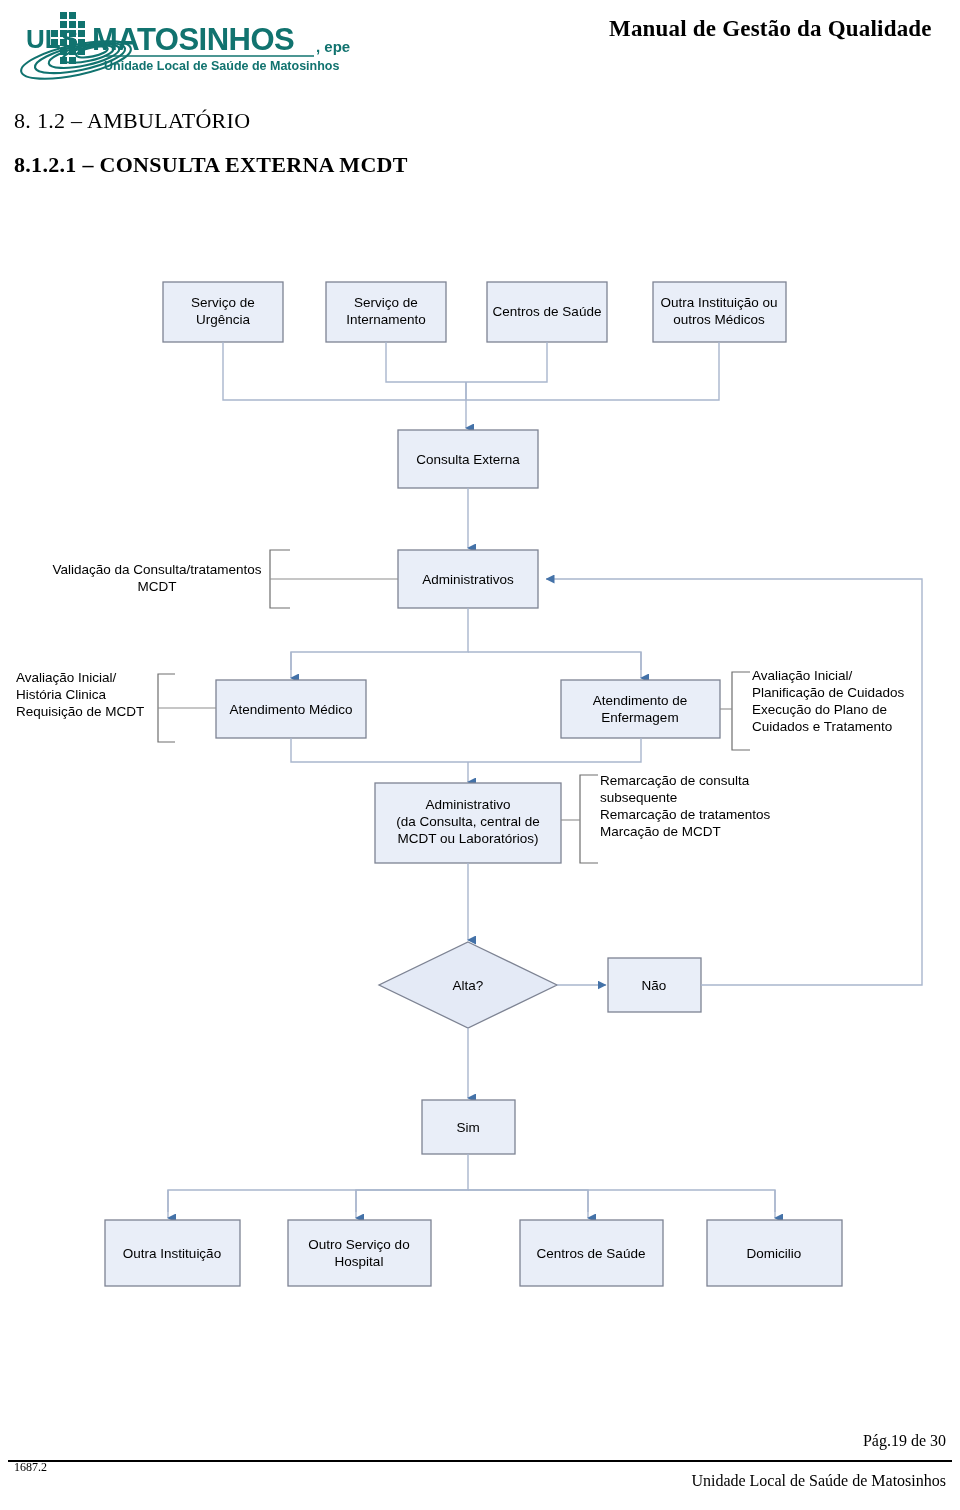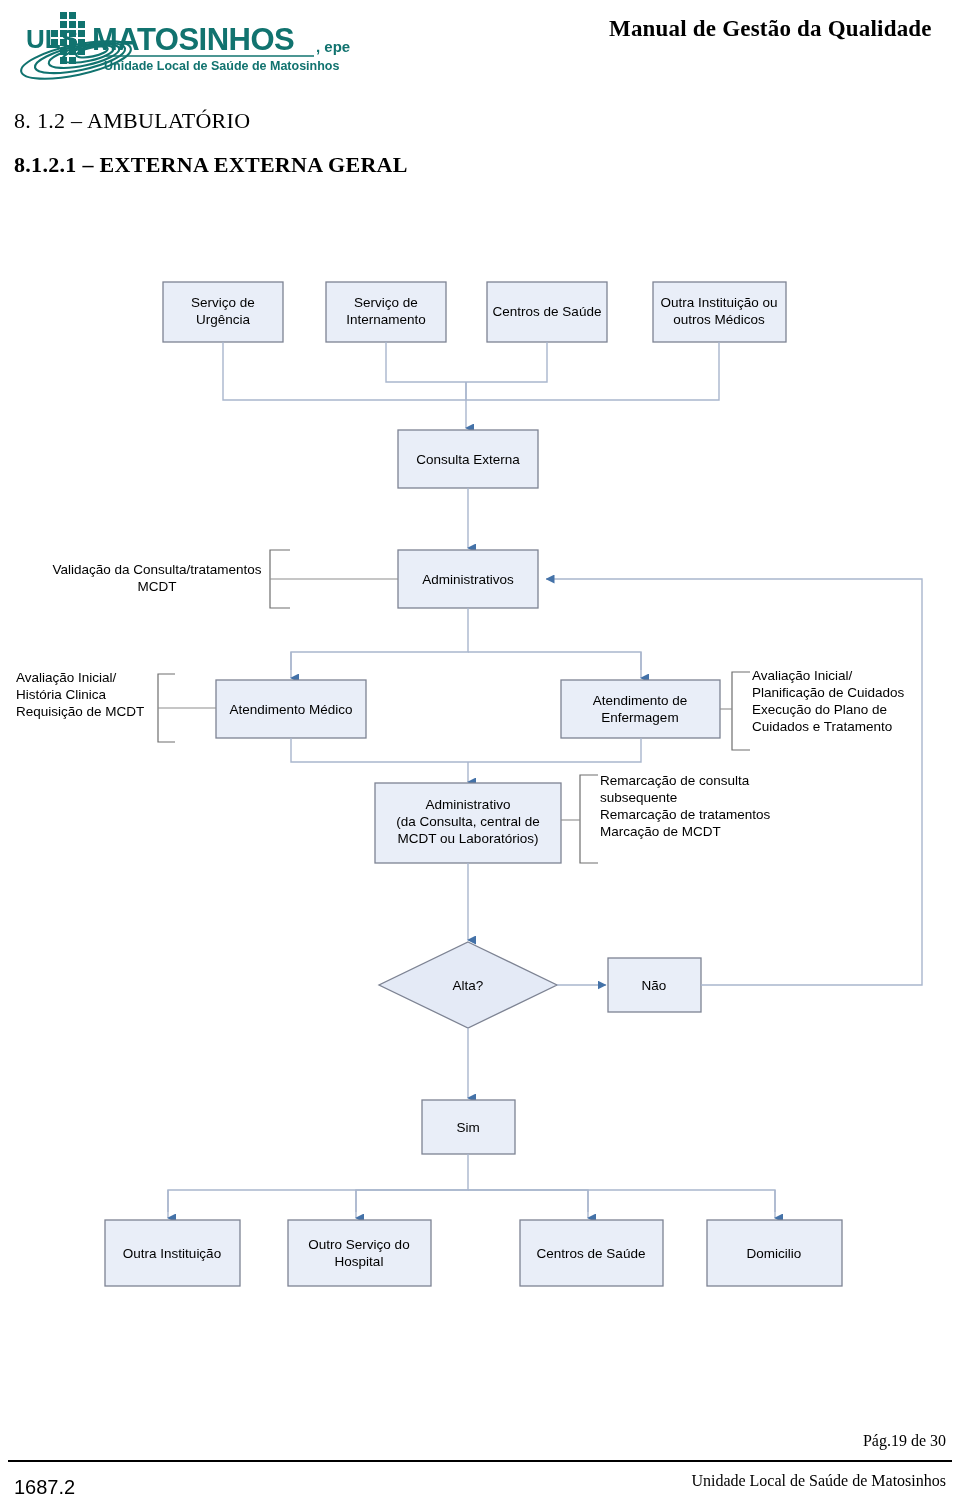--- a/index.html
+++ b/index.html
@@ -125,23 +125,23 @@
     white-space: nowrap;
   }
   #footer-rule {
     position: absolute;
     left: 8px; top: 28px;
     width: 944px; height: 2px;
     background: #000000;
   }
   #footer-code {
     position: absolute;
-    left: 14px; top: 44px;
-    font-family: Liberation Sans, sans-serif;
-    font-size: 20px;
+    left: 14px; top: 28px;
+    font-family: Liberation Serif, serif;
+    font-size: 12px;
     white-space: nowrap;
   }
   #footer-org {
     position: absolute;
     right: 14px; top: 40px;
     font-family: "Liberation Serif", serif;
     font-size: 16px;
     white-space: nowrap;
   }
 </style>
@@ -188,21 +188,21 @@
       <text x="302" y="44" font-family="Liberation Sans, sans-serif" font-size="15" font-weight="bold" fill="#11736f">, epe</text>
       <line x1="90" y1="48" x2="300" y2="48" stroke="#11736f" stroke-width="1.6"></line>
       <text x="90" y="62" font-family="Liberation Sans, sans-serif" font-size="12.5" font-weight="bold" fill="#11736f">Unidade Local de Saúde de Matosinhos</text>
     </svg>
   </div>
 
   <div id="header-title">Manual de Gestão da Qualidade</div>
 </div>
 
 <div id="section-heading-1">8. 1.2 – AMBULATÓRIO</div>
-<div id="section-heading-2">8.1.2.1 – EXTERNA EXTERNA GERAL</div>
+<div id="section-heading-2">8.1.2.1 – CONSULTA EXTERNA MCDT</div>
 
 <div id="flowchart-area">
 <svg id="flow-svg" width="960" height="1060" viewBox="0 0 960 1060">
 
   <defs>
     <marker id="ah-down" markerWidth="9" markerHeight="9" refX="4.5" refY="8" orient="auto" markerUnits="userSpaceOnUse">
       <path d="M0,0 L9,0 L4.5,9 z" class="arrowhead"></path>
     </marker>
     <marker id="ah-auto" markerWidth="9" markerHeight="9" refX="8.5" refY="4.5" orient="auto" markerUnits="userSpaceOnUse">
       <path d="M0,0 L9,4.5 L0,9 z" class="arrowhead"></path>

